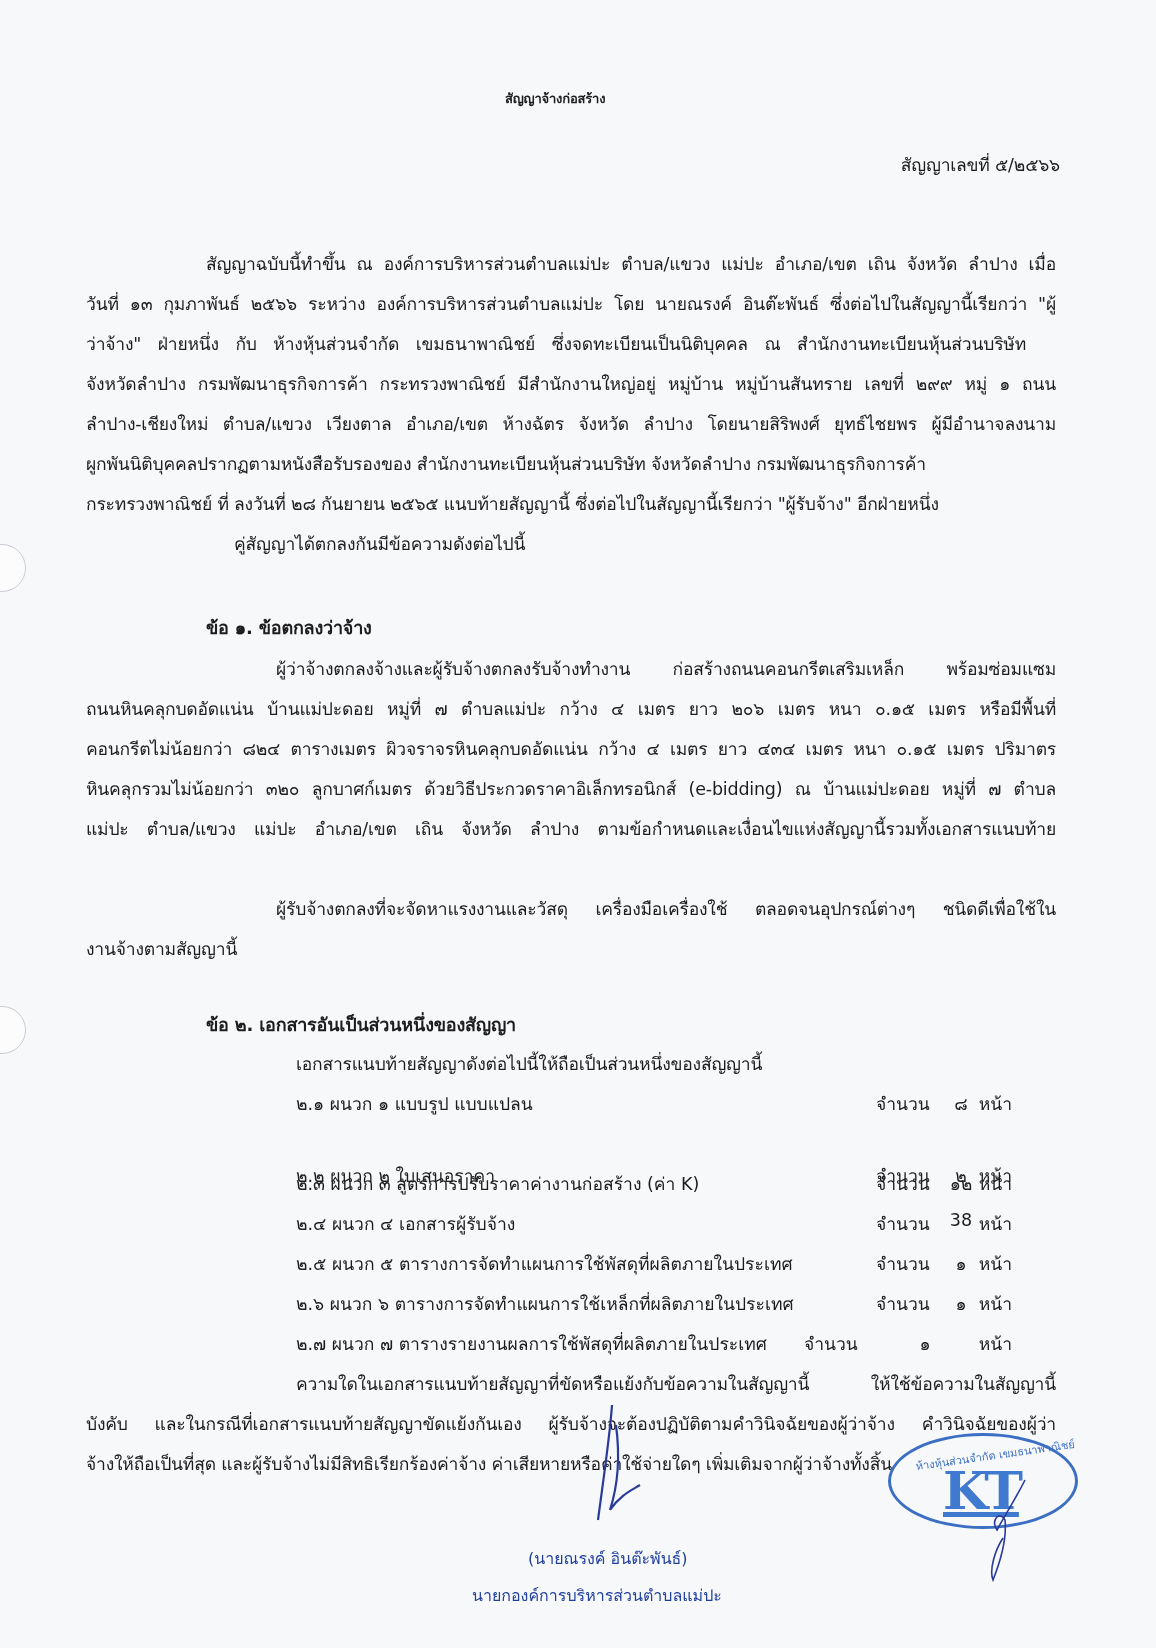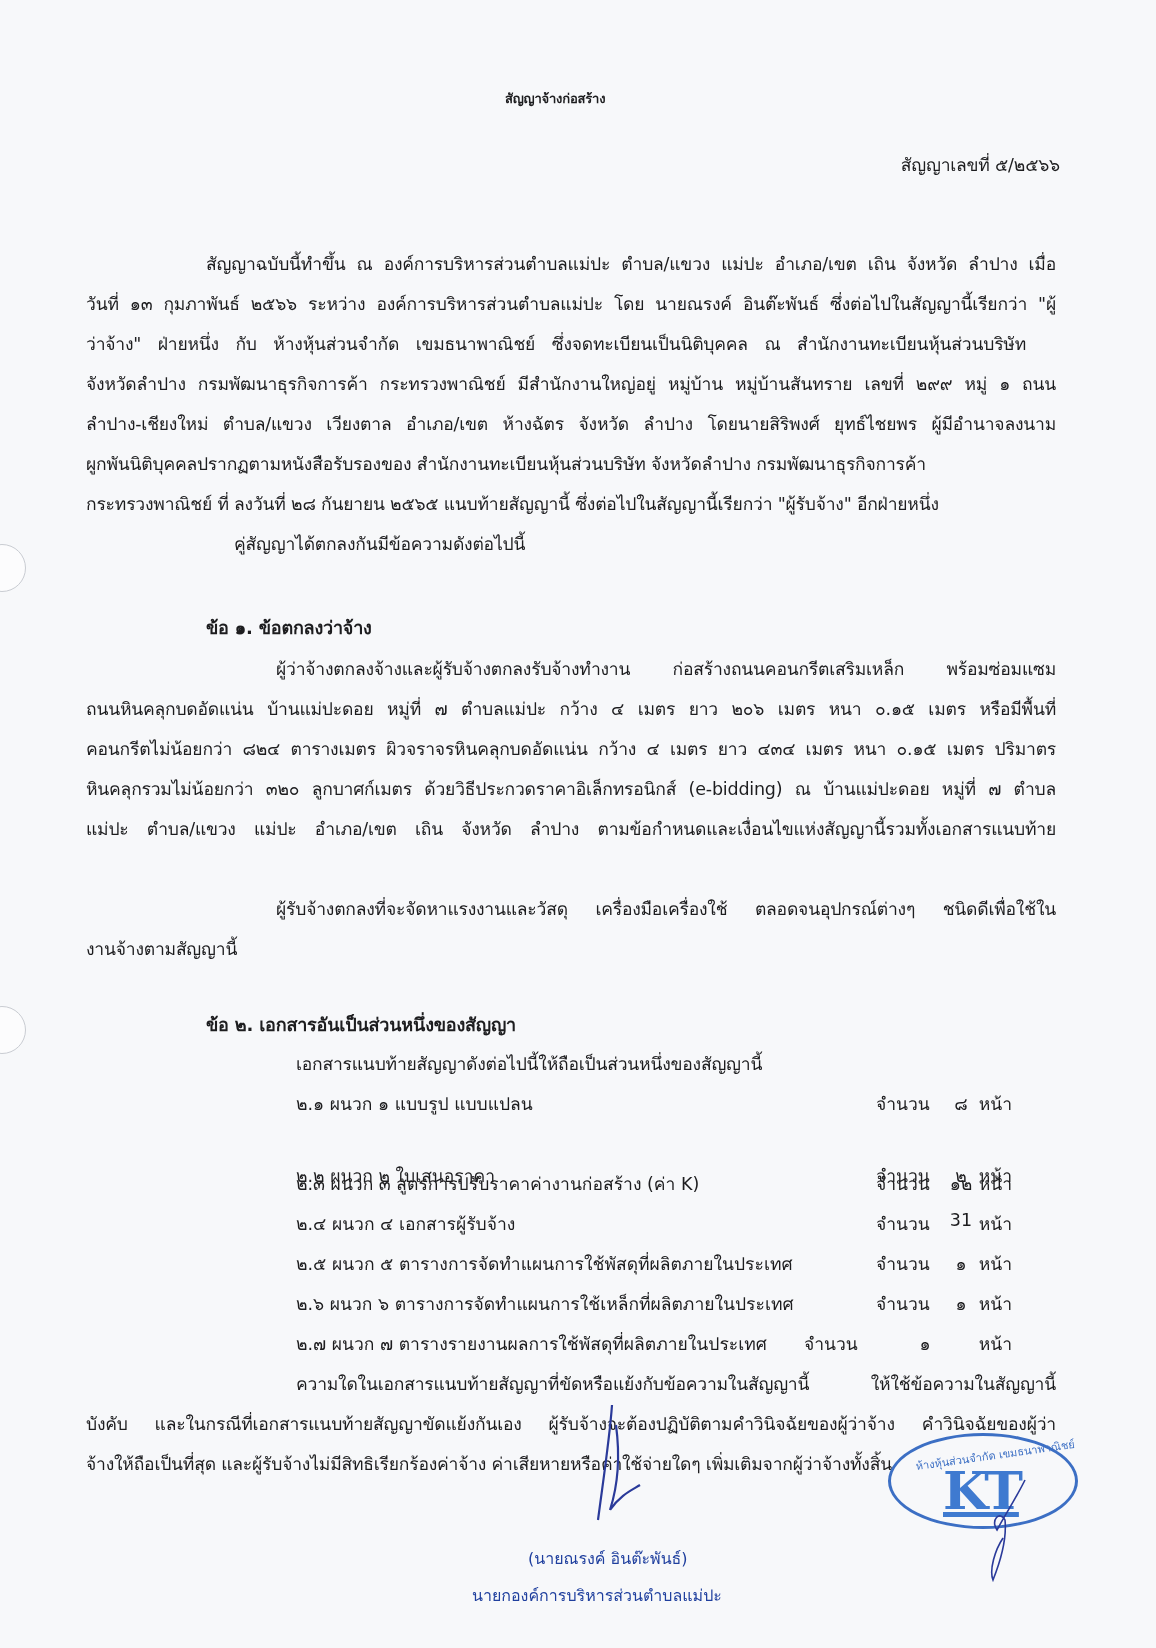--- a/index.html
+++ b/index.html
@@ -81,21 +81,21 @@
   </div>
   <div class="annex" style="top:1170px;">
     <span class="name">๒.๓ ผนวก ๓ สูตรการปรับราคาค่างานก่อสร้าง (ค่า  K)</span>
     <span class="qty-label">จำนวน</span>
     <span class="qty">๑๒</span>
     <span class="unit">หน้า</span>
   </div>
   <div class="annex" style="top:1210px;">
     <span class="name">๒.๔ ผนวก ๔ เอกสารผู้รับจ้าง</span>
     <span class="qty-label">จำนวน</span>
-    <span class="qty">31</span>
+    <span class="qty">38</span>
     <span class="unit">หน้า</span>
   </div>
   <div class="annex" style="top:1250px;">
     <span class="name">๒.๕ ผนวก ๕ ตารางการจัดทำแผนการใช้พัสดุที่ผลิตภายในประเทศ</span>
     <span class="qty-label">จำนวน</span>
     <span class="qty">๑</span>
     <span class="unit">หน้า</span>
   </div>
   <div class="annex" style="top:1290px;">
     <span class="name">๒.๖ ผนวก ๖ ตารางการจัดทำแผนการใช้เหล็กที่ผลิตภายในประเทศ</span>

